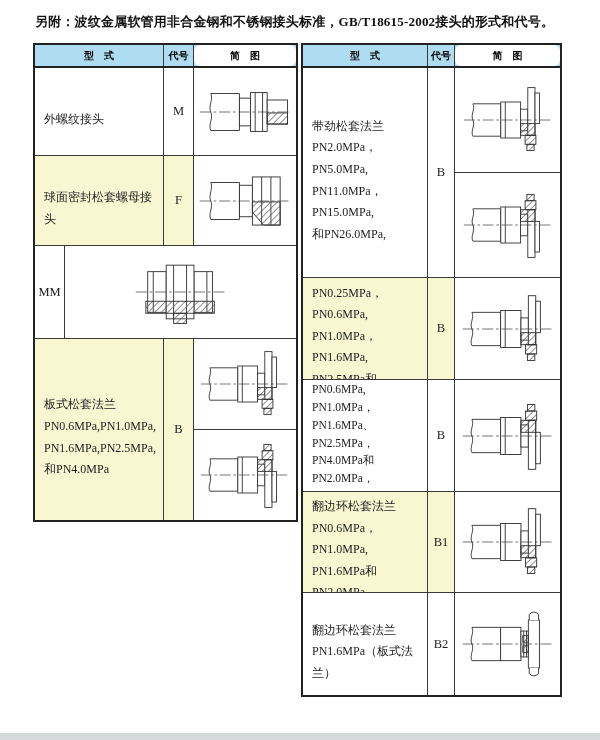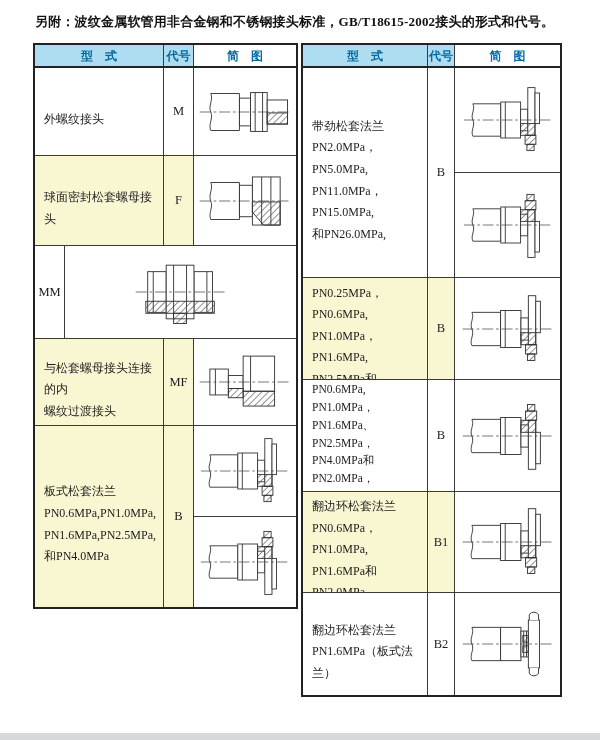--- a/index.html
+++ b/index.html
@@ -29,30 +29,30 @@
     border-right:1px solid #3a3a3a;
     display:flex; align-items:center; overflow:hidden;
   }
   .cell:last-child { border-right:none; }
   .type-cell {
     justify-content:flex-start; padding:20px 4px 4px 9px;
     font-size:12px; line-height:1.8; white-space:pre-line;
   }
   .type-cell.tight { line-height:1.55; font-size:11.5px; }
   .code-cell { justify-content:center; font-size:12.5px; }
-  .diagram-cell { justify-content:center; background:#fff; }
+  .diagram-cell { justify-content:center; background:#fff;border-radius:6px; }
   .ftable-left  .type-cell { width:129px; }
   .ftable-left  .code-cell { width:30px; }
   .ftable-left  .diagram-cell { flex:1; }
   .ftable-right .type-cell { width:125px; }
   .ftable-right .code-cell { width:27px; }
   .ftable-right .diagram-cell { flex:1; }
   .row.header .cell {
     justify-content:center; padding:0;
-    font-size:12px; font-weight:bold; color:#0369a1; white-space:pre;
+    font-size:10px; font-weight:bold; color:#000000; white-space:pre;
     line-height:1;
   }
   .hl .type-cell, .hl .code-cell { background:#f9f6d2; }
   .diagram-cell svg { width:100px; height:74px; }
   .diagram-cell.split { flex-direction:column; align-items:stretch; padding:0; }
   .diagram-cell.split .sub {
     flex:1; display:flex; align-items:center; justify-content:center;
   }
   .diagram-cell.split .sub:first-child { border-bottom:1px solid #3a3a3a; }
   .diagram-cell.split .sub svg { width:98px; height:72px; }
@@ -213,30 +213,20 @@
 
   <div class="row" style="height:93px">
     <div class="cell code-cell">MM</div>
     <div class="cell diagram-cell">
       <svg viewBox="0 0 104 80">
           <use href="#sym-mm"></use>
         </svg>
     </div>
   </div>
 
-  <div class="row hl" style="height:87px">
-    <div class="cell type-cell">与松套螺母接头连接的内
-螺纹过渡接头</div>
-    <div class="cell code-cell">MF</div>
-    <div class="cell diagram-cell">
-      <svg viewBox="0 0 104 80">
-          <use href="#sym-mf"></use>
-        </svg>
-    </div>
-  </div>
 
 
   <div class="row hl" style="height:181px">
     <div class="cell type-cell">板式松套法兰
 PN0.6MPa,PN1.0MPa,
 PN1.6MPa,PN2.5MPa,
 和PN4.0MPa</div>
     <div class="cell code-cell">B</div>
     <div class="cell diagram-cell split">
       <div class="sub">

